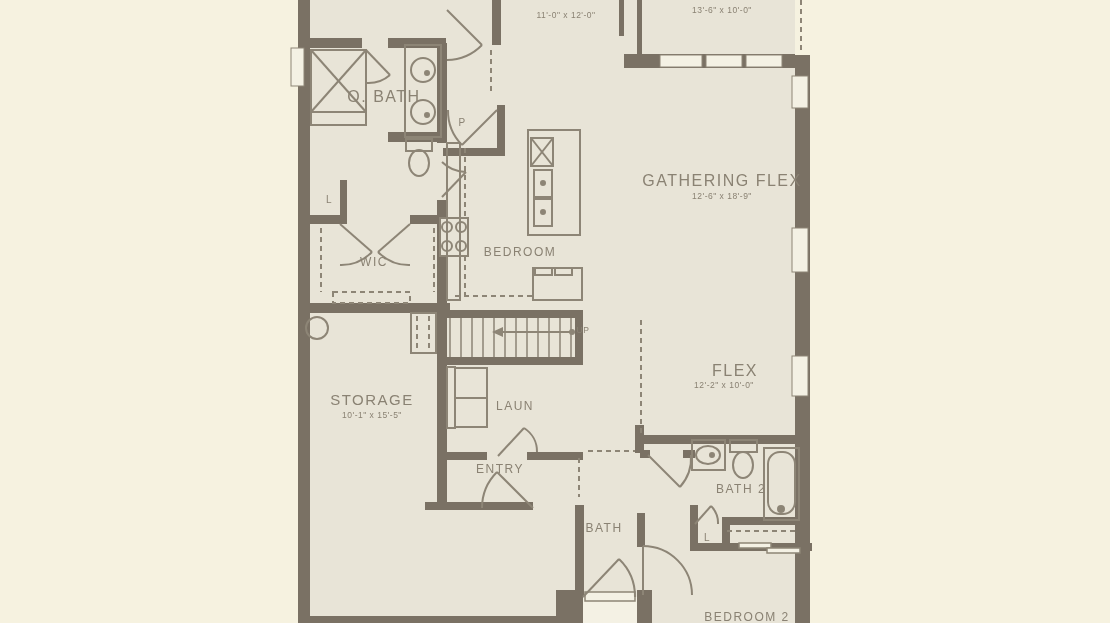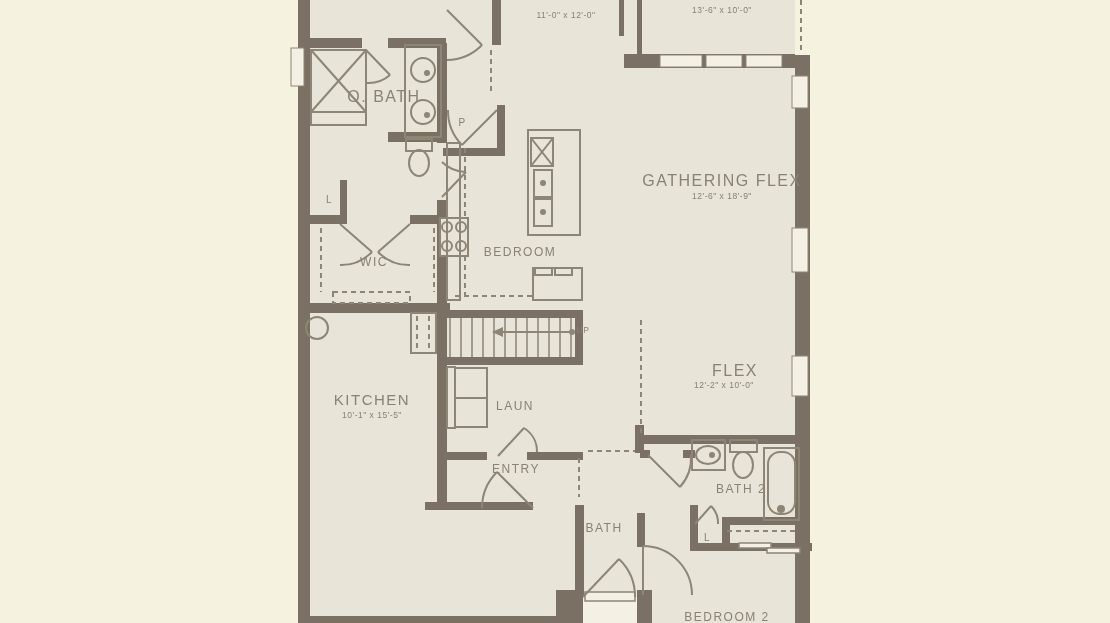--- a/index.html
+++ b/index.html
@@ -258,24 +258,24 @@
 <div class="lbl dim" style="left:566px;top:15px;">11'-0" x 12'-0"</div>
 <div class="lbl dim" style="left:722px;top:10px;">13'-6" x 10'-0"</div>
 <div class="lbl big" style="left:384px;top:97px;">O. BATH</div>
 <div class="lbl small" style="left:462px;top:122px;">P</div>
 <div class="lbl big" style="left:722px;top:181px;">GATHERING FLEX</div>
 <div class="lbl dim" style="left:722px;top:196px;">12'-6" x 18'-9"</div>
 <div class="lbl" style="left:520px;top:252px;">BEDROOM</div>
 <div class="lbl" style="left:374px;top:262px;">WIC</div>
 <div class="lbl small" style="left:329px;top:199px;">L</div>
 <div class="lbl dim" style="left:583px;top:330px;">UP</div>
-<div class="lbl huge" style="left:372px;top:399px;">KITCHEN</div>
+<div class="lbl huge" style="left:372px;top:399px;">STORAGE</div>
 <div class="lbl dim" style="left:372px;top:415px;">10'-1" x 15'-5"</div>
 <div class="lbl" style="left:515px;top:406px;">LAUN</div>
-<div class="lbl" style="left:500px;top:469px;margin-left:16px;">ENTRY</div>
+<div class="lbl" style="left:500px;top:469px;">ENTRY</div>
 <div class="lbl" style="left:604px;top:528px;">BATH</div>
 <div class="lbl big" style="left:724px;top:371px;padding-left:22px;">FLEX</div>
 <div class="lbl dim" style="left:724px;top:385px;">12'-2" x 10'-0"</div>
 <div class="lbl" style="left:741px;top:489px;text-align:right;">BATH 2</div>
 <div class="lbl small" style="left:707px;top:537px;">L</div>
-<div class="lbl" style="left:727px;top:617px;">BEDROOM 2</div>
+<div class="lbl" style="left:747px;top:617px;">BEDROOM 2</div>
 
 </div>
 
 </body></html>

